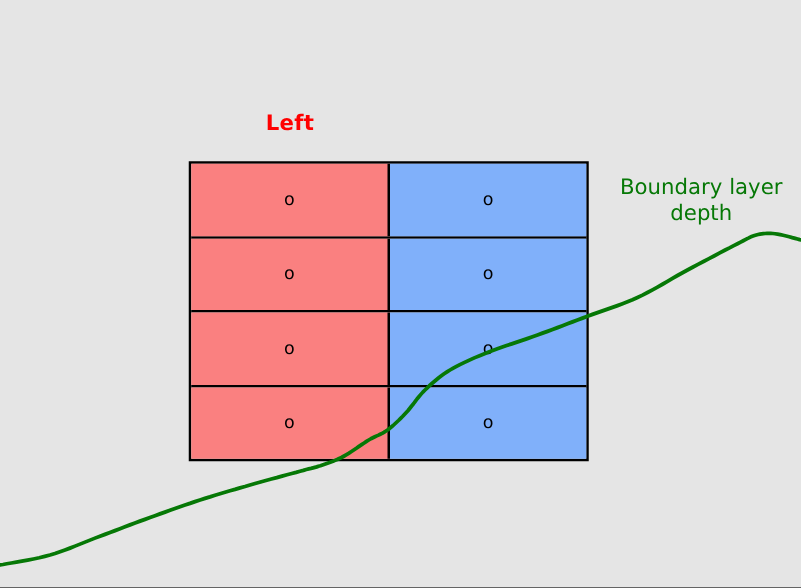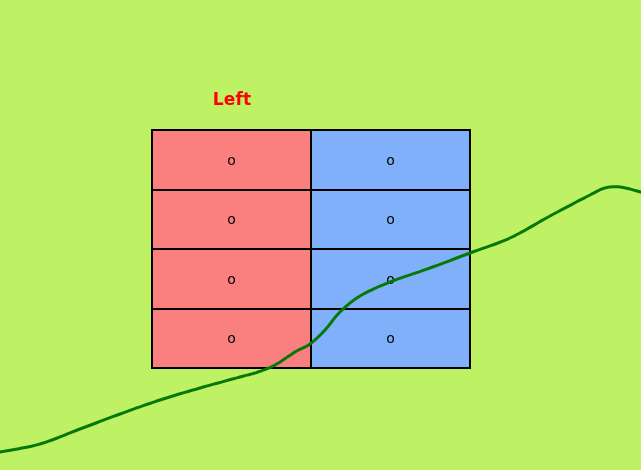--- a/index.html
+++ b/index.html
@@ -4,21 +4,21 @@
 <style>
   html, body {
     margin: 0;
     padding: 0;
     background: #000000;
   }
   #canvas {
     position: relative;
     width: 641px;
     height: 470px;
-    background: #bef264;
+    background: #e5e5e5;
     overflow: hidden;
     font-family: "DejaVu Sans", sans-serif;
   }
   .col-header {
     position: absolute;
     font-size: 17px;
     font-weight: bold;
     letter-spacing: 0.2px;
     white-space: nowrap;
     text-align: center;
@@ -122,14 +122,16 @@
       <div class="cell cell-left">o</div>
       <div class="cell cell-right">o</div>
     </div>
 
   </div>
 
   <svg id="curve-layer" viewBox="0 0 641 470">
     <polyline id="boundary-curve" fill="none" stroke="#067806" stroke-width="3" stroke-linecap="round" stroke-linejoin="round" points="0.0,452.0 2.4,451.6 5.4,451.0 9.1,450.4 13.1,449.7 17.5,448.9 22.1,448.1 26.7,447.2 31.4,446.2 35.8,445.1 40.0,444.0 44.0,442.8 48.0,441.4 52.0,440.0 56.0,438.5 60.0,436.9 64.0,435.3 68.0,433.7 72.0,432.1 76.0,430.5 80.0,429.0 84.0,427.5 88.0,426.0 92.0,424.5 96.0,423.0 100.0,421.4 104.0,419.9 108.0,418.4 112.0,416.9 116.0,415.5 120.0,414.0 124.0,412.6 128.0,411.1 132.0,409.7 136.0,408.2 140.0,406.8 144.0,405.4 148.0,404.0 152.0,402.7 156.0,401.3 160.0,400.0 164.0,398.7 168.0,397.5 172.0,396.2 176.0,395.0 180.0,393.8 184.0,392.6 188.0,391.5 192.0,390.3 196.0,389.2 200.0,388.0 204.1,386.8 208.4,385.6 212.7,384.4 217.1,383.2 221.4,382.1 225.6,380.9 229.6,379.8 233.4,378.8 236.9,377.9 240.0,377.0 242.7,376.3 245.0,375.6 247.0,375.1 248.8,374.7 250.4,374.3 251.9,373.9 253.4,373.5 254.8,373.0 256.3,372.6 258.0,372.0 259.7,371.4 261.4,370.8 263.1,370.2 264.7,369.6 266.4,369.0 268.0,368.3 269.7,367.6 271.4,366.8 273.2,366.0 275.0,365.0 276.9,363.9 278.9,362.7 280.9,361.4 283.0,360.0 285.1,358.6 287.2,357.1 289.3,355.7 291.3,354.4 293.2,353.1 295.0,352.0 296.7,351.0 298.3,350.2 299.9,349.4 301.4,348.7 302.8,348.1 304.2,347.4 305.7,346.7 307.1,345.9 308.5,345.0 310.0,344.0 311.5,342.9 313.0,341.6 314.5,340.4 316.0,339.0 317.5,337.6 319.0,336.2 320.5,334.7 322.0,333.2 323.5,331.6 325.0,330.0 326.5,328.4 327.9,326.6 329.3,324.8 330.8,323.0 332.2,321.1 333.6,319.2 335.1,317.4 336.7,315.5 338.3,313.7 340.0,312.0 341.8,310.3 343.5,308.6 345.3,307.0 347.2,305.4 349.1,303.8 351.0,302.2 353.1,300.6 355.3,299.0 357.6,297.5 360.0,296.0 362.6,294.5 365.2,293.1 367.9,291.7 370.8,290.3 373.8,288.9 376.8,287.5 379.9,286.1 383.2,284.8 386.6,283.4 390.0,282.0 393.6,280.6 397.4,279.2 401.3,277.8 405.3,276.4 409.4,275.1 413.5,273.7 417.7,272.3 421.8,270.9 426.0,269.4 430.0,268.0 434.0,266.5 438.0,265.1 442.0,263.6 446.0,262.1 450.0,260.6 454.0,259.0 458.0,257.5 462.0,256.0 466.0,254.5 470.0,253.0 474.0,251.5 478.0,250.1 482.0,248.7 486.0,247.3 490.0,245.9 494.0,244.5 498.0,243.0 502.0,241.4 506.0,239.8 510.0,238.0 514.0,236.1 518.0,234.0 522.0,231.9 526.0,229.7 530.0,227.4 534.0,225.1 538.0,222.7 542.0,220.4 546.0,218.2 550.0,216.0 554.1,213.8 558.4,211.5 562.8,209.2 567.2,206.9 571.6,204.6 575.8,202.3 579.8,200.2 583.6,198.3 587.0,196.5 590.0,195.0 592.5,193.7 594.6,192.6 596.3,191.7 597.8,190.9 599.1,190.3 600.2,189.7 601.3,189.2 602.4,188.8 603.6,188.4 605.0,188.0 606.5,187.6 607.9,187.3 609.3,187.1 610.7,186.9 612.1,186.8 613.6,186.7 615.1,186.7 616.6,186.7 618.3,186.8 620.0,187.0 622.0,187.3 624.2,187.7 626.5,188.2 629.0,188.8 631.4,189.4 633.8,190.1 636.1,190.7 638.0,191.2 639.7,191.7 641.0,192.0"></polyline>
   </svg>
 
+  <div id="curve-label">Boundary layer
+depth</div>
 
 </div>
 
 </body></html>

